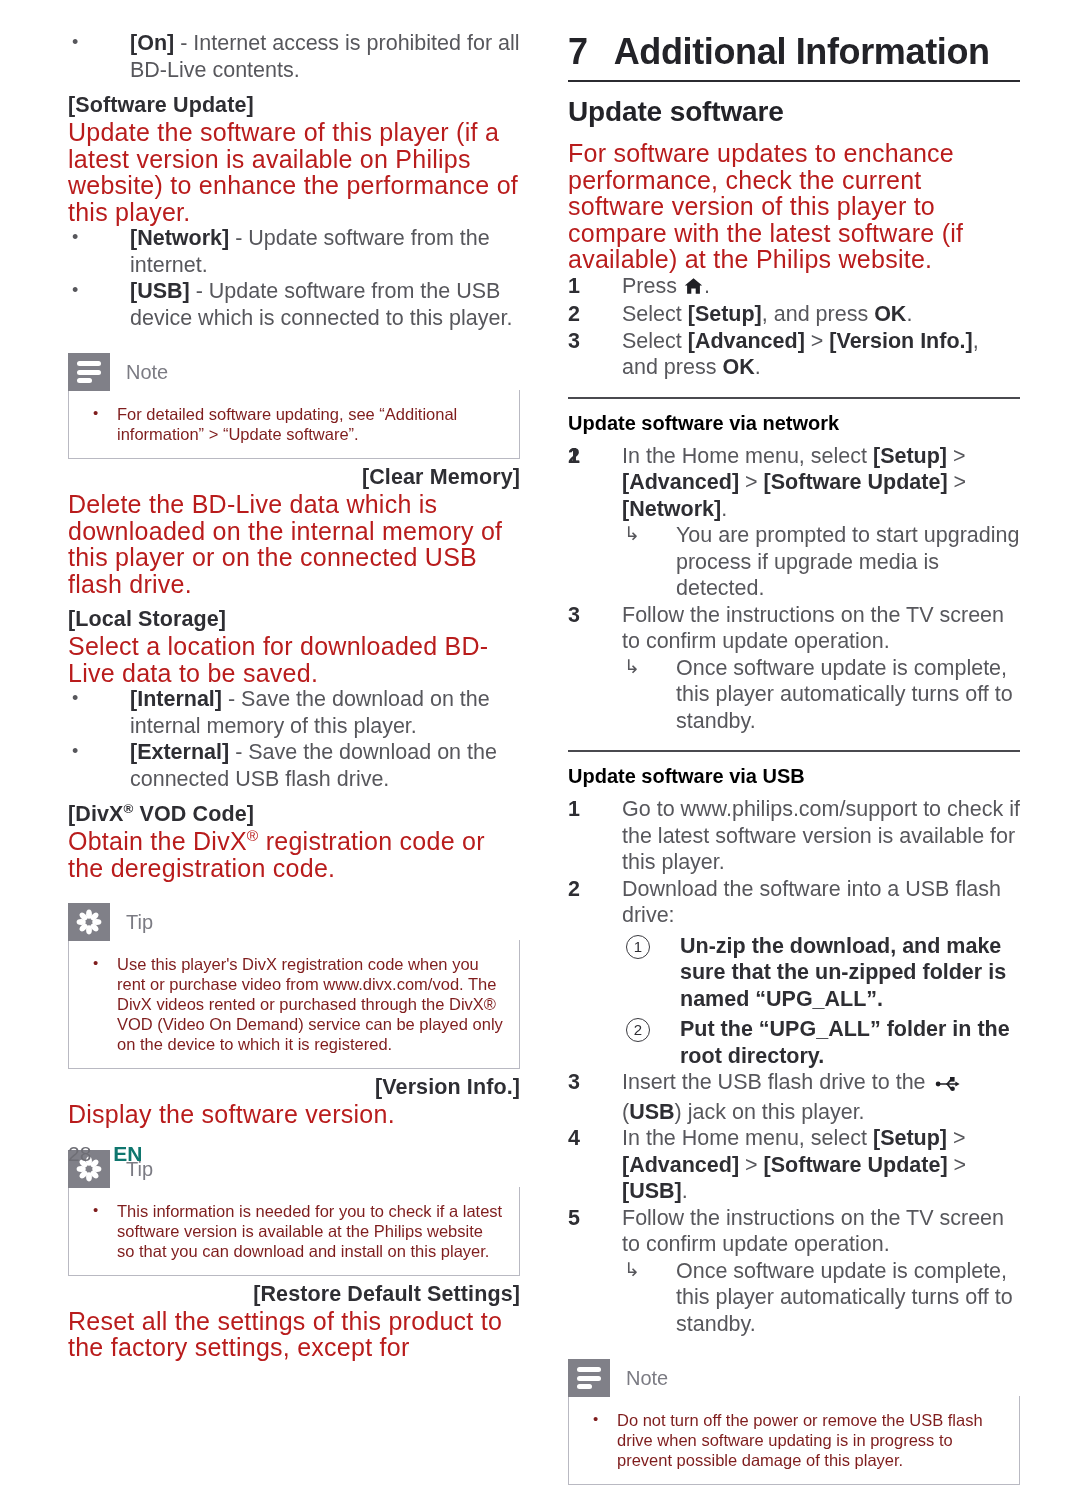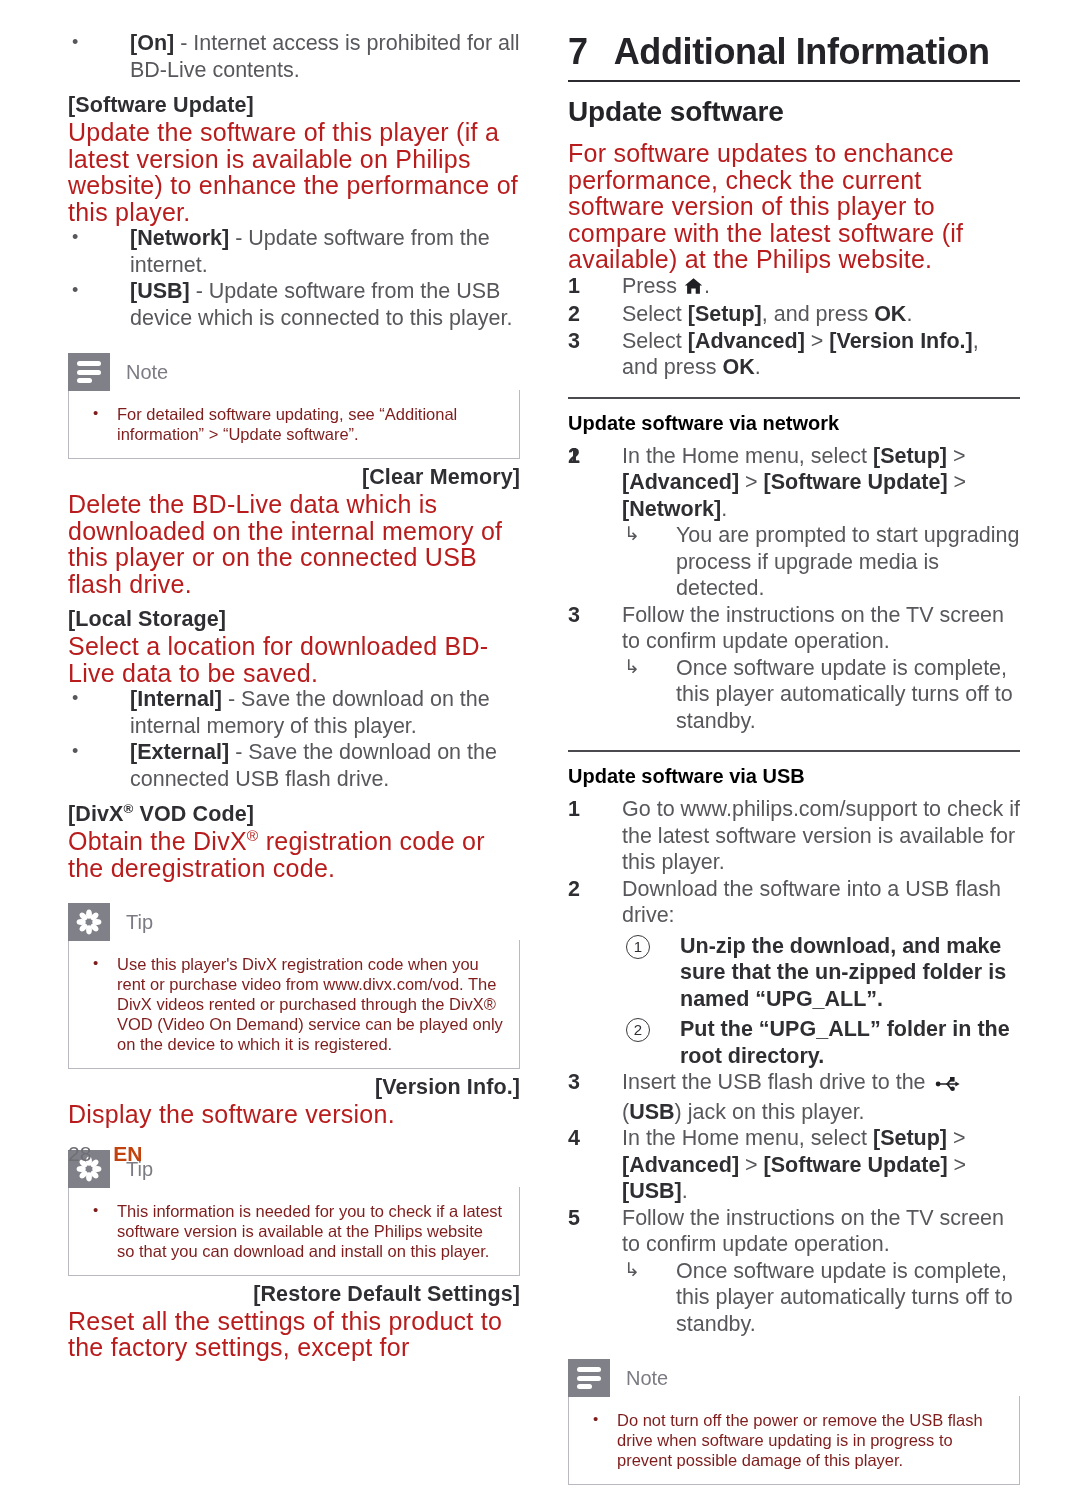--- a/index.html
+++ b/index.html
@@ -268,21 +268,21 @@
     gap: 22px;
   }
   .footer .pgnum {
     font-size: 21px;
     color: #6e6e75;
     text-align: center;
   }
   .footer .lang {
     font-size: 21px;
     font-weight: bold;
-    color: #c2410c;
+    color: #0f766e;
   }
 </style>
 </head>
 <body>
 
 <div class="page">
   <div class="columns">
 
     <div class="col">
 

